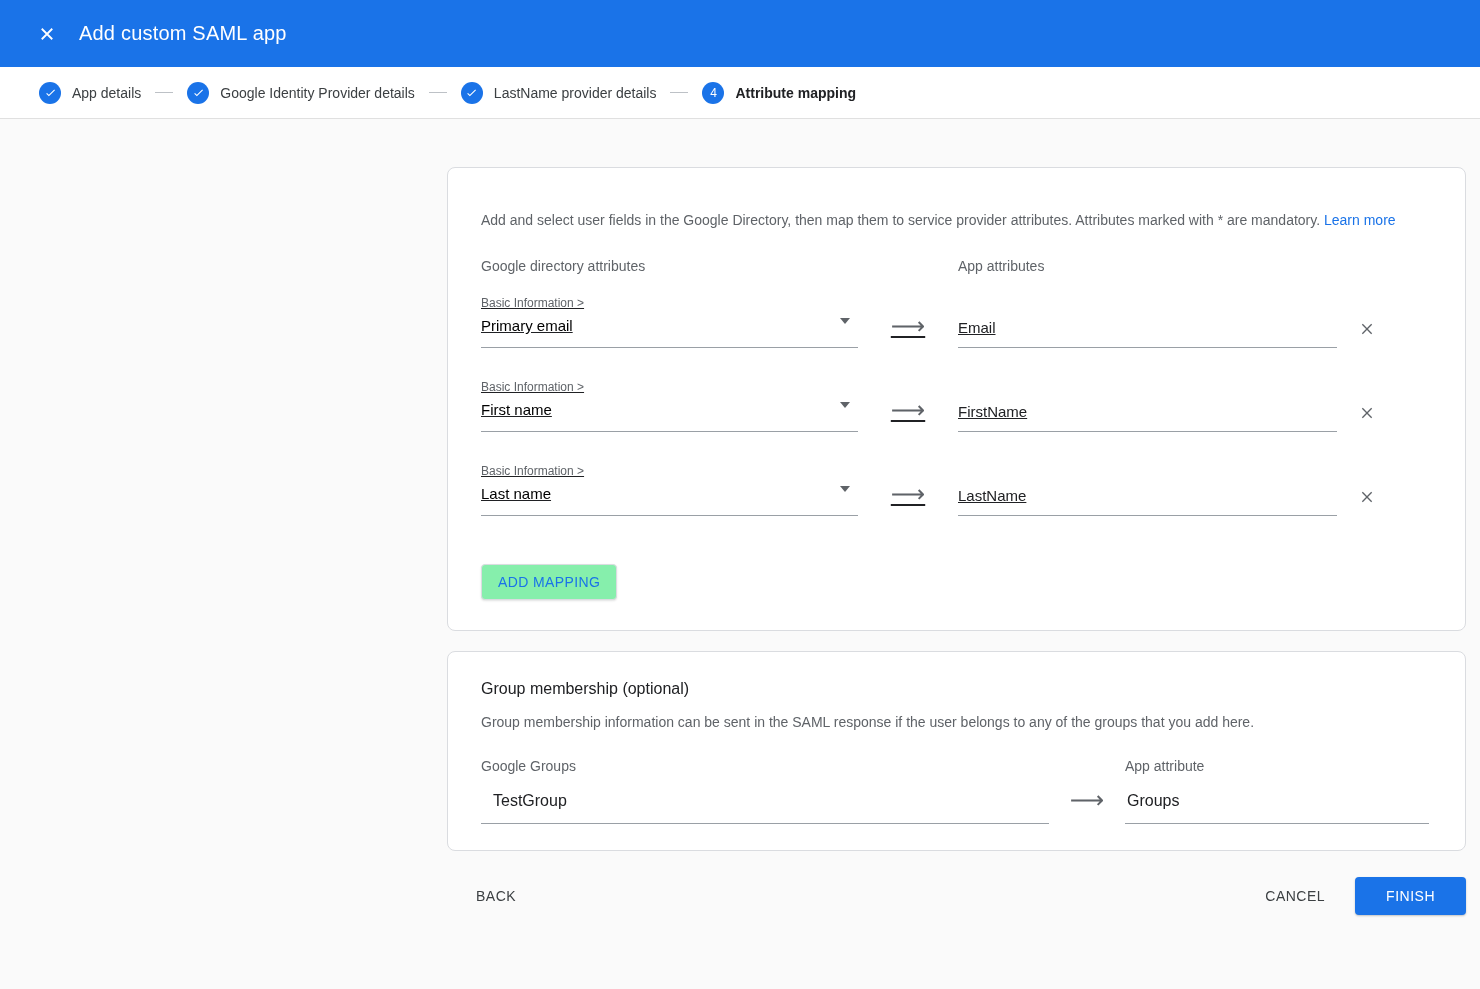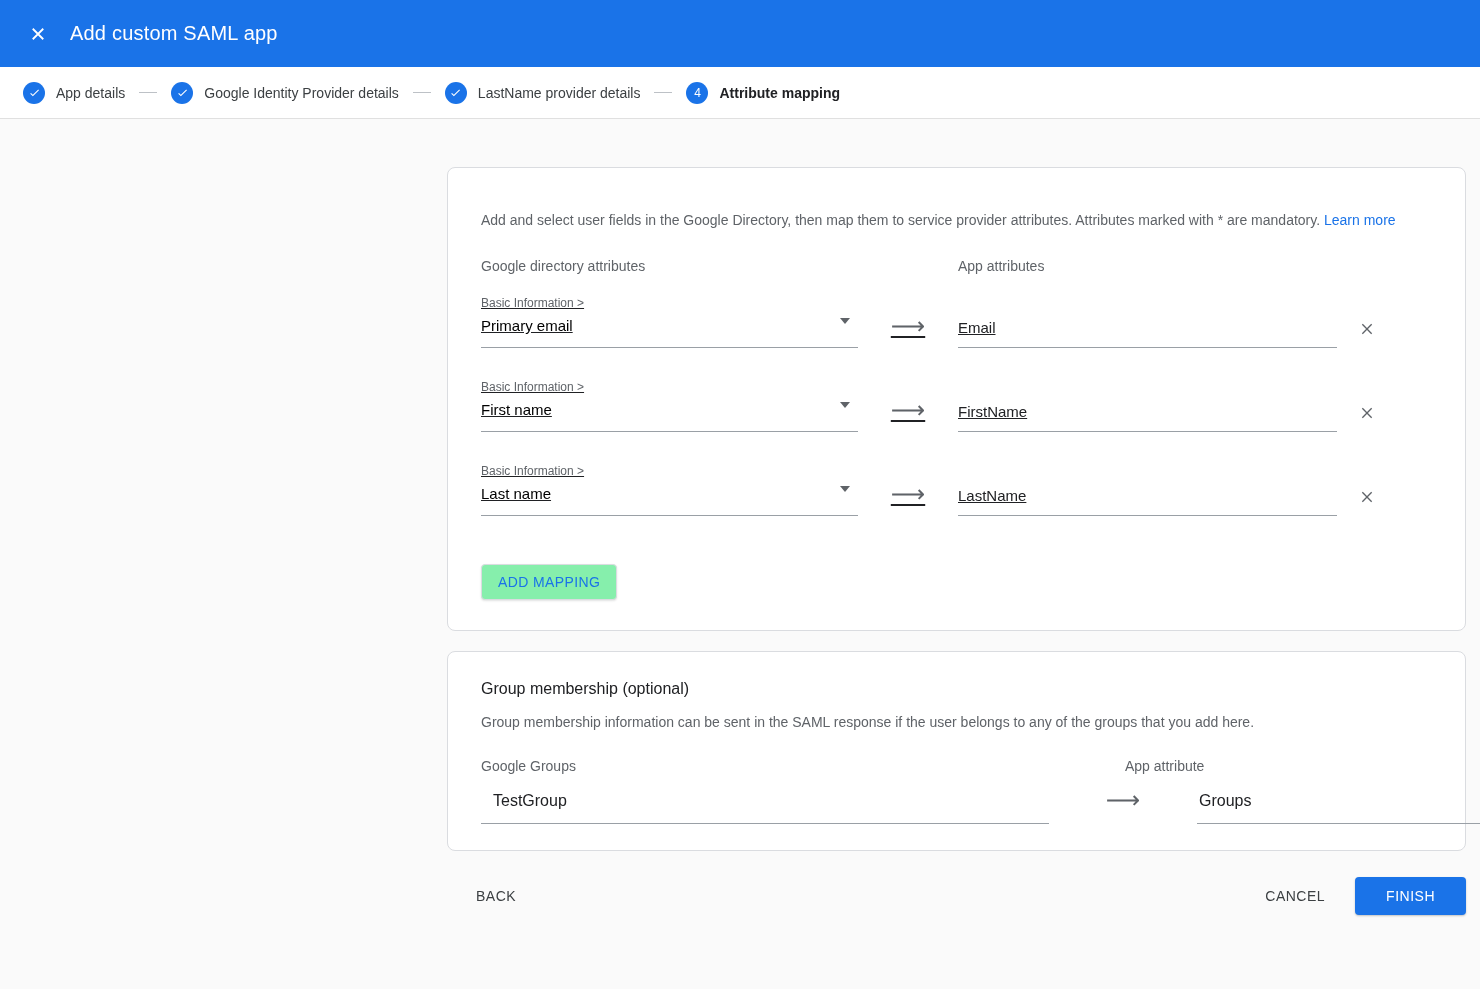--- a/index.html
+++ b/index.html
@@ -1,26 +1,26 @@
 <!DOCTYPE html>
 <html><head>
 <meta charset="utf-8">
 <style>
   * { margin:0; padding:0; box-sizing:border-box; }
   html,body { width:1480px; height:989px; overflow:hidden; }
   body { font-family:"Liberation Sans", sans-serif; background:#fafafa; color:#202124; }
 
   
-  .topbar { height:67px; background:#1a73e8; display:flex; align-items:center; padding:0 20px; }
+  .topbar { height:67px; background:#1a73e8; display:flex; align-items:center; padding:0 29px; }
   .close-btn { width:36px; height:36px; background:none; border:none; display:flex; align-items:center; justify-content:center; cursor:pointer; border-radius:50%; }
   .close-btn svg { width:18px; height:18px; stroke:#ffffff; stroke-width:2.4; }
   .topbar h1 { color:#ffffff; font-size:20px; font-weight:400; margin-left:14px; letter-spacing:.2px; }
 
   
-  .stepper { height:52px; background:#ffffff; border-bottom:1px solid #e0e0e0; display:flex; align-items:center; padding:0 23px; }
+  .stepper { height:52px; background:#ffffff; border-bottom:1px solid #e0e0e0; display:flex; align-items:center; padding:0 39px; }
   .step { display:flex; align-items:center; gap:11px; cursor:pointer; }
   .step-circle { width:22px; height:22px; border-radius:50%; background:#1a73e8; color:#fff; display:flex; align-items:center; justify-content:center; font-size:12px; font-weight:500; flex:0 0 auto; }
   .step-circle svg { width:13px; height:13px; fill:#ffffff; }
   .step-label { font-size:14px; color:#3c4043; white-space:nowrap; }
   .step.current .step-label { font-weight:700; color:#202124; }
   .step-divider { width:18px; height:1px; background:#bdc1c6; margin:0 14px; flex:0 0 auto; }
 
   
   .content { padding:48px 14px 0 447px; }
   .card { background:#ffffff; border:1px solid #dadce0; border-radius:8px; padding:28px 33px 30px; }
@@ -43,21 +43,21 @@
   .remove-btn { background:none; border:none; color:#5f6368; justify-self:center; padding:0 0 8px; cursor:pointer; }
   .remove-btn svg { width:16px; height:16px; stroke:#5f6368; stroke-width:2; }
 
   .add-mapping { margin-top:48px; background:#86efac; border:1px solid #dadce0; border-radius:4px; color:#1a73e8; font-family:inherit; font-size:14px; font-weight:500; letter-spacing:.4px; padding:9px 16px; cursor:pointer; box-shadow:0 1px 2px rgba(60,64,67,.15); }
 
   
   .card.group { margin-top:20px; padding-bottom:26px; }
   .group-grid { display:grid; grid-template-columns:568px 76px 304px; }
   .group-grid.headers { margin-top:26px; }
   .group-grid.headers span { font-size:14px; font-weight:500; color:#5f6368; }
-  .group-grid.fields { margin-top:4px; align-items:end;gap:36px; }
+  .group-grid.fields { margin-top:4px; align-items:end; }
   .group-input { width:100%; border:none; border-bottom:1px solid #9aa0a6; background:transparent; font-family:inherit; font-size:16px; color:#202124; padding:14px 0 13px 12px; outline:none; }
   .group-input.right { padding-left:2px; }
   .group-arrow { justify-self:center; font-size:24px; line-height:1; color:#5f6368; padding-bottom:12px; user-select:none; }
 
   
   .footer { display:flex; align-items:center; margin-top:26px; padding-left:25px; }
   .btn-text { background:none; border:none; font-family:inherit; font-size:14px; font-weight:500; letter-spacing:.5px; color:#3c4043; cursor:pointer; padding:8px 4px; }
   .footer .spacer { flex:1; }
   .btn-primary { background:#1a73e8; color:#ffffff; border:none; border-radius:4px; font-family:inherit; font-size:14px; font-weight:500; letter-spacing:.5px; padding:11px 31px; margin-left:26px; cursor:pointer; box-shadow:0 1px 2px rgba(60,64,67,.3); }
 </style>

